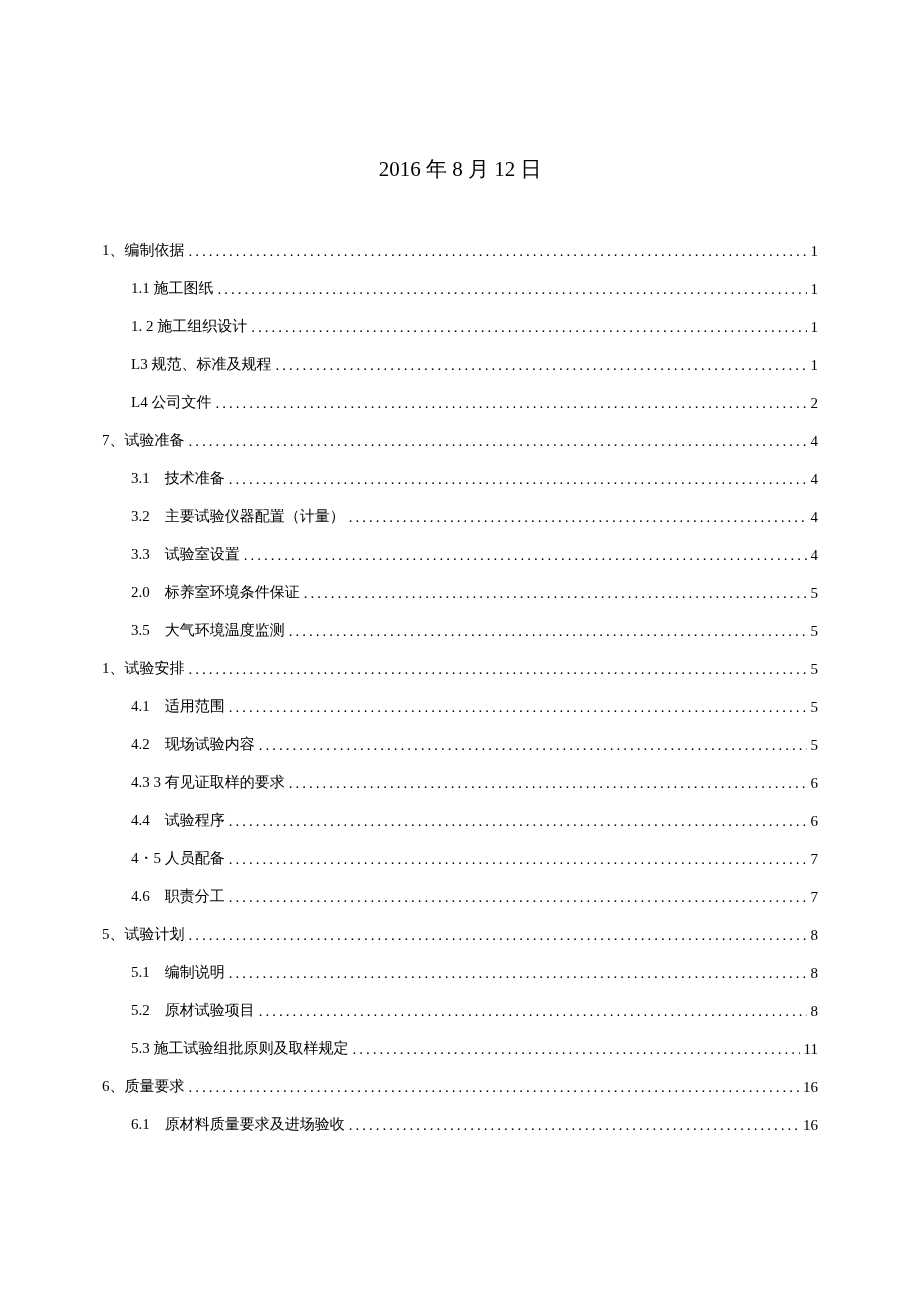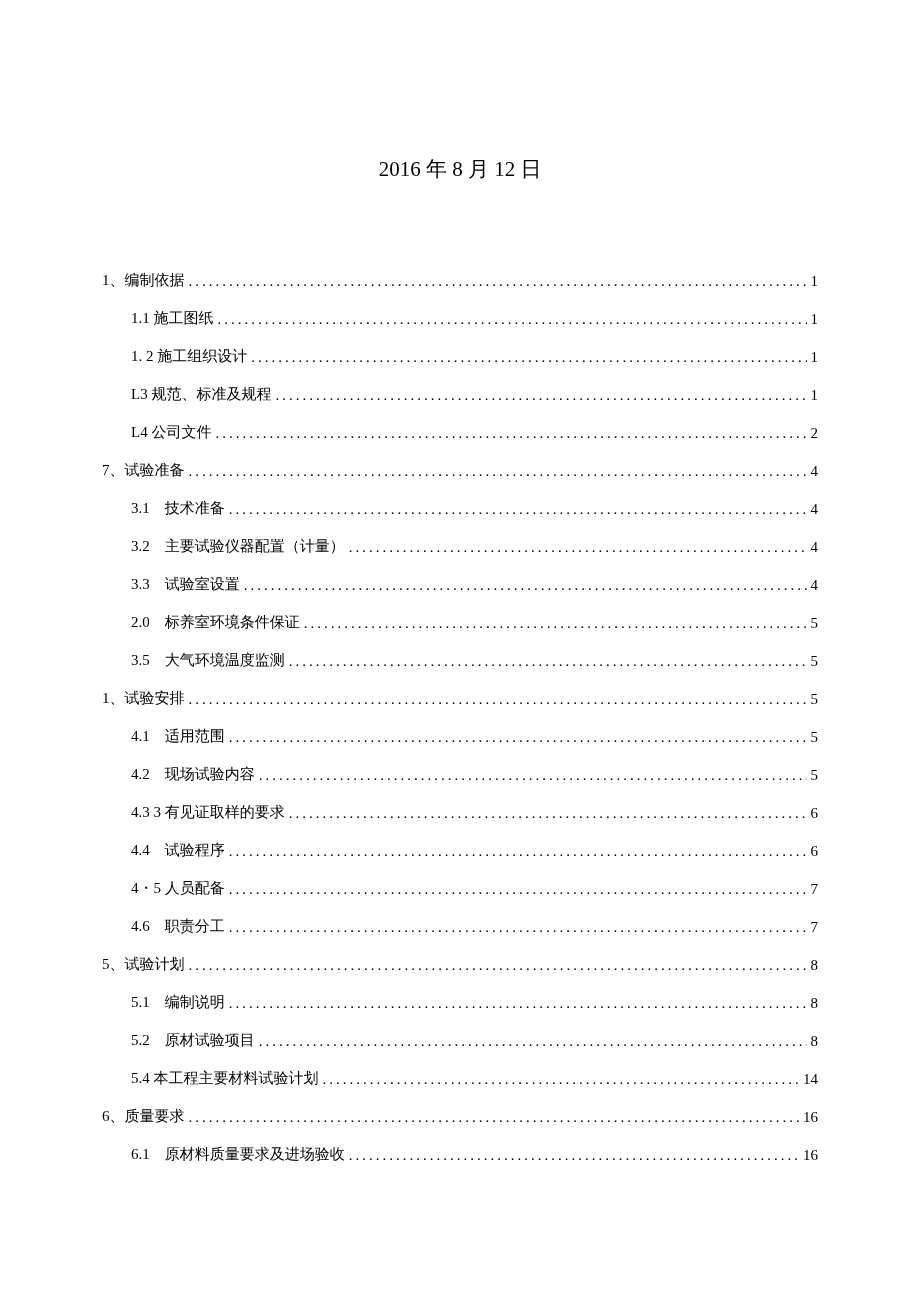--- a/index.html
+++ b/index.html
@@ -7,21 +7,21 @@
       width: 920px;
       height: 1301px;
       background: #fff;
       font-family: "SimSun", "宋体", serif;
       padding: 155px 102px 0 102px;
     }
     .title {
       text-align: center;
       font-size: 21px;
       font-family: "SimSun", serif;
-      margin-bottom: 88px;
+      margin-bottom: 58px;
       color: #000;
     }
     .toc-entry {
       display: flex;
       align-items: flex-end;
       font-size: 15px;
       color: #000;
       margin-bottom: 19px;
       white-space: nowrap;
     }
@@ -145,23 +145,23 @@
       <span class="label">5.1　编制说明</span>
       <span class="dots"></span>
       <span class="pg">8</span>
     </div>
     <div class="toc-entry level-2">
       <span class="label">5.2　原材试验项目</span>
       <span class="dots"></span>
       <span class="pg">8</span>
     </div>
     <div class="toc-entry level-2">
-      <span class="label">5.4 本工程主要材料试验计划</span>
+      <span class="label">5.3 施工试验组批原则及取样规定</span>
       <span class="dots"></span>
-      <span class="pg">14</span>
+      <span class="pg">11</span>
     </div>
     <div class="toc-entry level-1">
       <span class="label">6、质量要求</span>
       <span class="dots"></span>
       <span class="pg">16</span>
     </div>
     <div class="toc-entry level-2">
       <span class="label">6.1　原材料质量要求及进场验收</span>
       <span class="dots"></span>
       <span class="pg">16</span>

